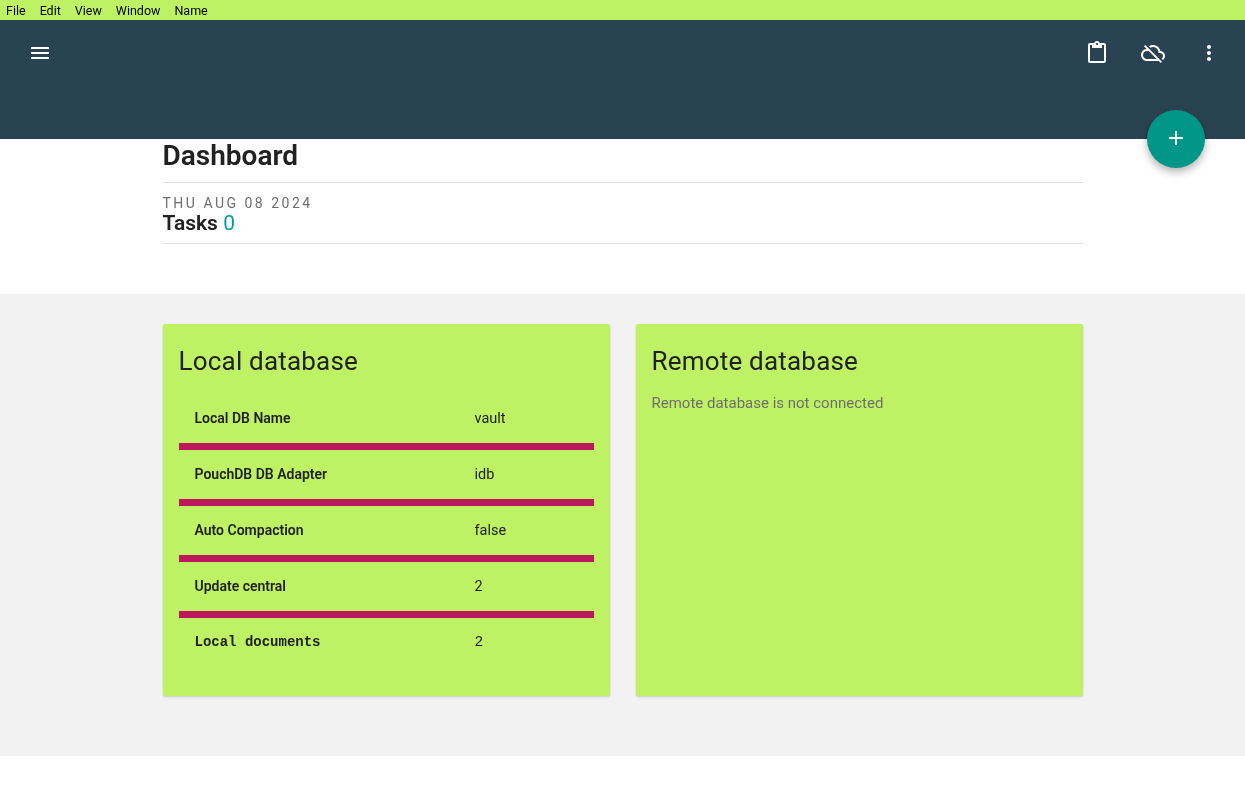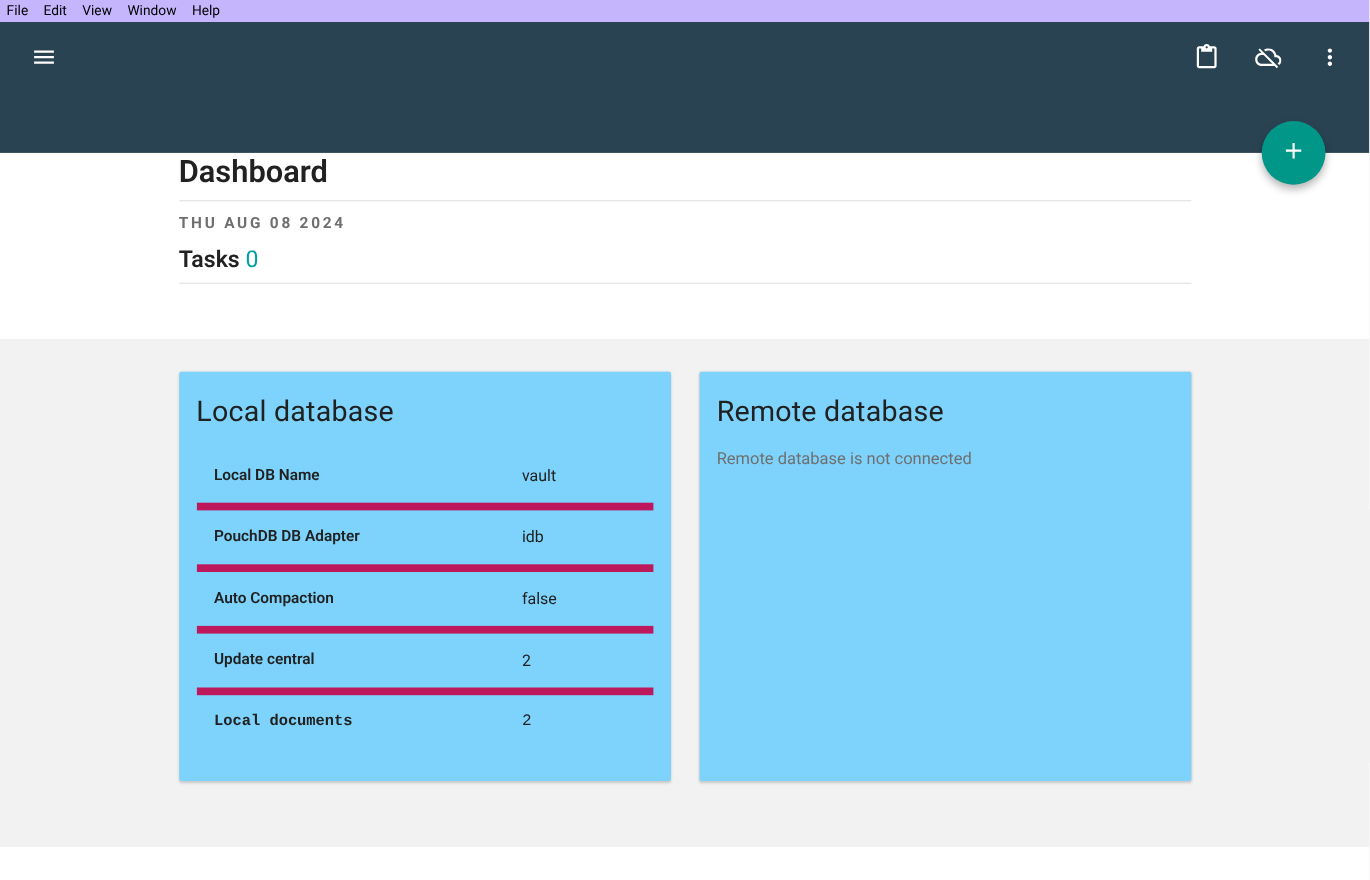--- a/index.html
+++ b/index.html
@@ -9,21 +9,21 @@
     font-size: 14px;
     color: #212121;
     background: #fff;
     overflow: hidden;
   }
   .os-menubar {
     height: 20px;
     display: flex;
     align-items: center;
     padding-left: 6px;
-    background: #c4b5fd;
+    background: #bef264;
     font-size: 12.5px;
     color: #000;
     gap: 14px;
     user-select: none;
   }
   .os-menubar span { cursor: default; }
 
   .viewport {
     height: calc(100% - 20px);
     width: 100%;
@@ -72,25 +72,24 @@
   }
   .page-title {
     font-size: 28px;
     font-weight: 600;
     color: #212121;
     margin-bottom: 10px;
   }
   .divider { border: none; border-top: 1px solid #e0e0e0; }
   .date-line {
     font-size: 14px;
-    font-weight: 700;
+    font-weight: 400;
     color: #6f6f6f;
     letter-spacing: 2.5px;
     margin-top: 12px;
-    margin-bottom: 14px;
     text-transform: uppercase;
   }
   .time-line {
     font-size: 13.5px;
     color: #6f6f6f;
     margin-bottom: 50px;
   }
   .tasks-heading {
     font-size: 21px;
     font-weight: 600;
@@ -109,21 +108,21 @@
     padding-bottom: 60px;
     min-height: 400px;
   }
   .cards-row {
     width: 920px;
     margin: 0 auto;
     display: flex;
     gap: 26px;
   }
   .card {
-    background: #7dd3fc;
+    background: #bef264;
     border-radius: 2px;
     box-shadow: 0 1px 3px rgba(0,0,0,0.08), 0 1px 2px rgba(0,0,0,0.10);
     padding: 22px 16px 30px 16px;
     flex: 1;
   }
   .card-title {
     font-size: 26px;
     font-weight: 400;
     color: #212121;
     margin-bottom: 18px;
@@ -165,21 +164,21 @@
   }
 </style>
 </head>
 <body>
 
 <div class="os-menubar">
   <span>File</span>
   <span>Edit</span>
   <span>View</span>
   <span>Window</span>
-  <span>Help</span>
+  <span>Name</span>
 </div>
 
 <div class="viewport">
 
   <div class="appbar">
     <div class="appbar-row">
       <div class="left">
         <div class="icon-btn">
           <span>
             <svg viewBox="0 0 24 24">

